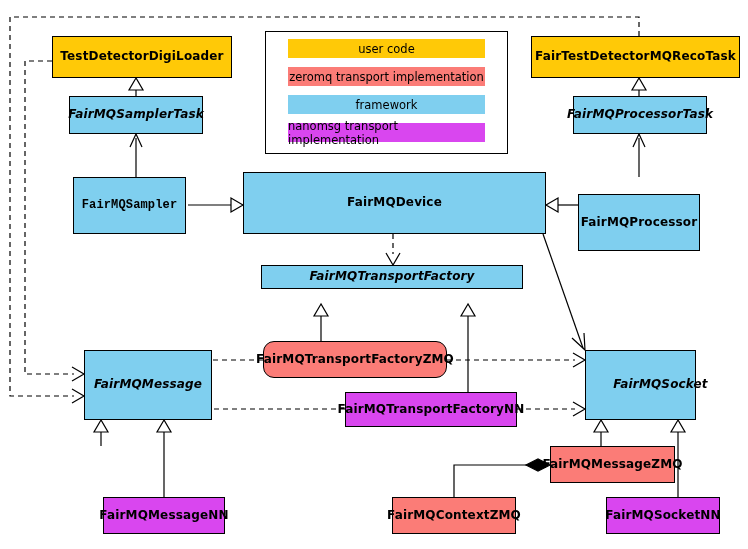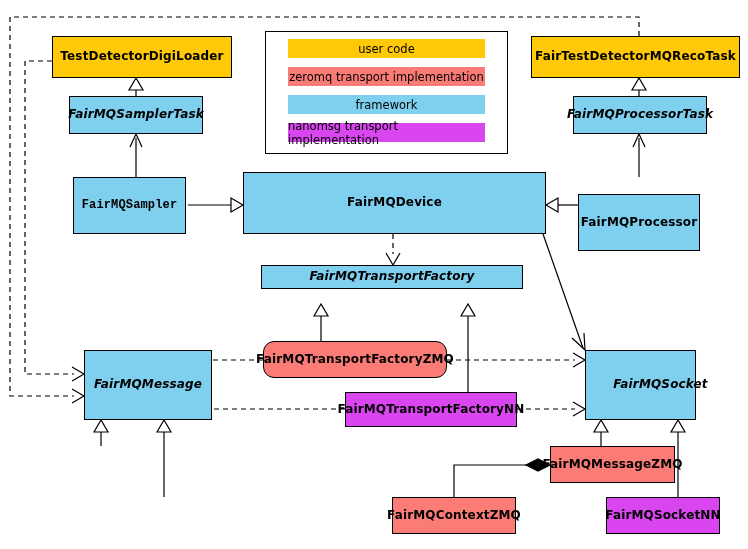--- a/index.html
+++ b/index.html
@@ -215,20 +215,23 @@
     </div>
   <div class="node fill-nanomsg" style="left:345px; top:392px; width:172px; height:35px;">
       <span>FairMQTransportFactoryNN</span>
     </div>
   <div class="node fill-framework abstract" style="left:84px;  top:350px; width:128px; height:70px;">
       <span>FairMQMessage</span>
     </div>
   <div class="node fill-framework abstract" style="left:585px; top:350px; width:111px; height:70px;padding-left:40px;">
       <span>FairMQSocket</span>
     </div>
+  <div class="node fill-nanomsg" style="left:103px; top:497px; width:122px; height:37px;">
+      <span>FairMQMessageNN</span>
+    </div>
   <div class="node fill-zeromq" style="left:550px; top:446px; width:125px; height:37px;">
       <span>FairMQMessageZMQ</span>
     </div>
   <div class="node fill-zeromq" style="left:392px; top:497px; width:124px; height:37px;">
       <span>FairMQContextZMQ</span>
     </div>
   <div class="node fill-nanomsg" style="left:606px; top:497px; width:114px; height:37px;">
       <span>FairMQSocketNN</span>
     </div>
 

